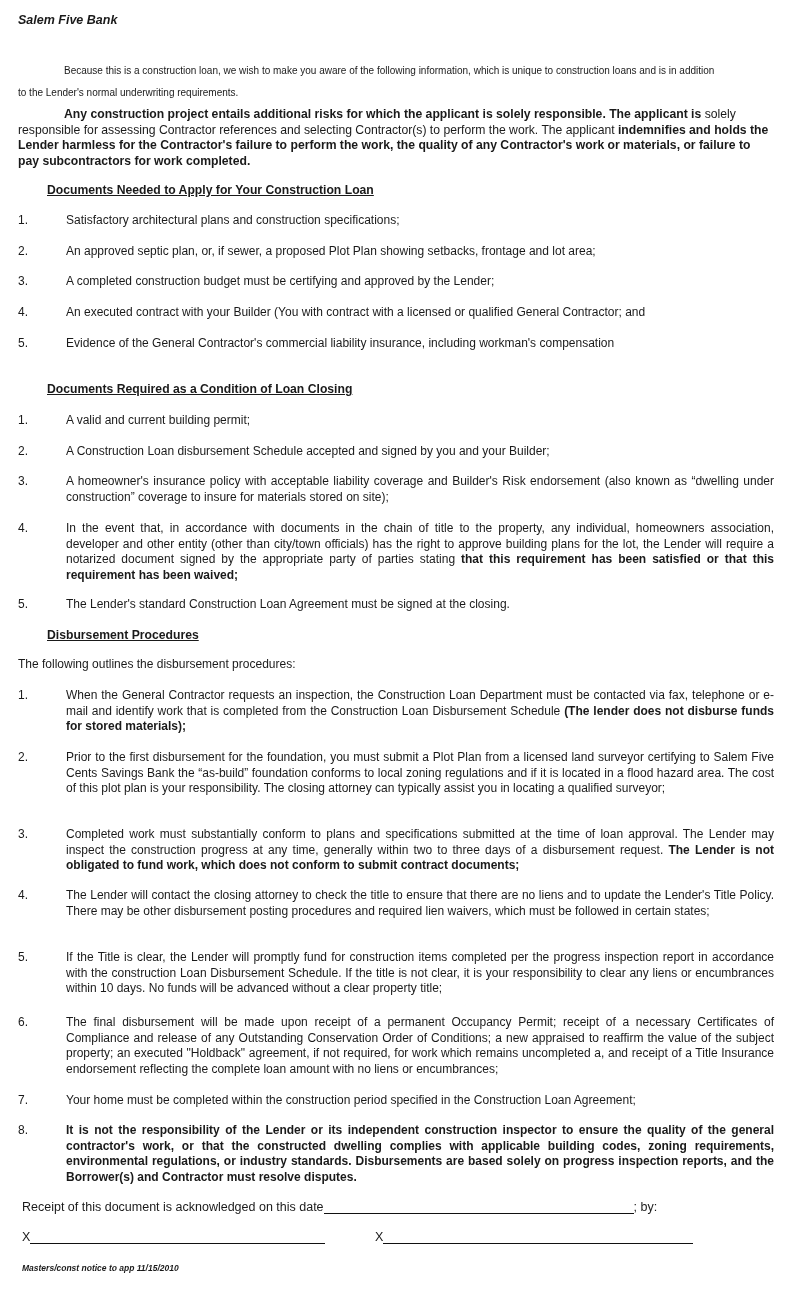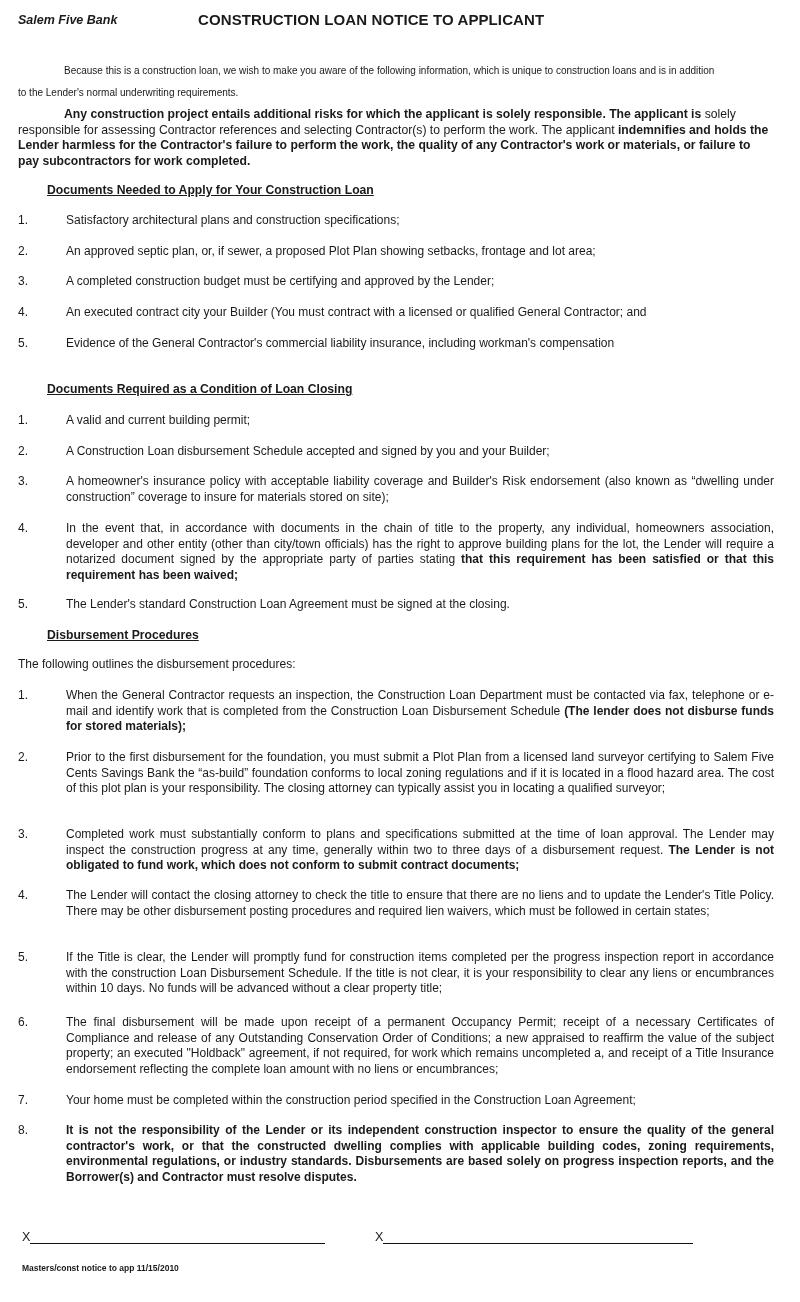--- a/index.html
+++ b/index.html
@@ -18,29 +18,28 @@
   .sec-head { left: 18px; font-size: 12.2px; font-weight: bold; text-decoration: underline; padding-left: 29px; }
   .item { left: 18px; width: 756px; font-size: 12px; line-height: 15.5px; display: flex; }
   .item .num { width: 48px; flex: 0 0 48px; }
   .item .txt { flex: 1; text-align: justify; }
   .item .txt.left { text-align: left; }
   .b { font-weight: bold; }
   .lead { left: 18px; top: 657px; font-size: 12px; }
   .sig-line { border-bottom: 1px solid #111; display: inline-block; }
   .receipt { left: 22px; top: 1199px; font-size: 12.5px; display: flex; align-items: flex-end; }
   .sigrow { top: 1229px; font-size: 12.5px; display: flex; align-items: flex-end; }
-  .footer { left: 22px; top: 1263px; font-size: 8.5px; font-weight: bold; }
+  .footer { left: 22px; top: 1263px; font-size: 8.5px; font-style: italic; font-weight: bold; }
 </style>
 </head>
 <body>
 
 <div class="page">
 
   <div class="abs bank">Salem Five Bank</div>
-  <div class="abs title">CONSTRUCTION LOAN NOTICE TO APPLICANT</div>
 
   <div class="abs intro"><span class="indent"></span><span>Because this is a construction loan, we wish to make you aware of the following information, which is unique to construction loans and is in addition to the Lender's normal underwriting requirements.</span></div>
 
   <div class="abs warn"><span class="indent"></span><span>Any construction project entails additional risks for which the applicant is solely responsible.   The applicant is </span><span style="font-weight:normal">solely responsible for assessing Contractor references and selecting Contractor(s) to perform the work.   The applicant </span><span>indemnifies and holds the Lender harmless for the Contractor's failure to perform the work, the quality of any Contractor's work or materials, or failure to pay subcontractors for work completed.</span></div>
 
   <div class="abs sec-head" style="top:183px">Documents Needed to Apply for Your Construction Loan</div>
 
   <div class="abs item" style="top:213px">
       <span class="num">1.</span>
       <span class="txt left">Satisfactory architectural plans and construction specifications;</span>
@@ -48,21 +47,21 @@
   <div class="abs item" style="top:244px">
       <span class="num">2.</span>
       <span class="txt left">An approved septic plan, or, if sewer, a proposed Plot Plan showing setbacks, frontage and lot area;</span>
     </div>
   <div class="abs item" style="top:274px">
       <span class="num">3.</span>
       <span class="txt left">A completed construction budget must be certifying and approved by the Lender;</span>
     </div>
   <div class="abs item" style="top:305px">
       <span class="num">4.</span>
-      <span class="txt left">An executed contract city your Builder (You must contract with a licensed or qualified General Contractor; and</span>
+      <span class="txt left">An executed contract with your Builder (You with contract with a licensed or qualified General Contractor; and</span>
     </div>
   <div class="abs item" style="top:336px">
       <span class="num">5.</span>
       <span class="txt left">Evidence of the General Contractor's commercial liability insurance, including workman's compensation</span>
     </div>
 
   <div class="abs sec-head" style="top:382px">Documents Required as a Condition of Loan Closing</div>
 
   <div class="abs item" style="top:413px">
       <span class="num">1.</span>
@@ -114,20 +113,25 @@
     </div>
   <div class="abs item" style="top:1093px">
       <span class="num">7.</span>
       <span class="txt left">Your home must be completed within the construction period specified in the Construction Loan Agreement;</span>
     </div>
   <div class="abs item" style="top:1123px">
       <span class="num">8.</span>
       <span class="txt b">It is not the responsibility of the Lender or its independent construction inspector to ensure the quality of the general contractor's work, or that the constructed dwelling complies with applicable building codes, zoning requirements, environmental regulations, or industry standards.  Disbursements are based solely on progress inspection reports, and the Borrower(s) and Contractor must resolve disputes.</span>
     </div>
 
+  <div class="abs receipt">
+    <span>Receipt of this document is acknowledged on this date</span>
+    <span class="sig-line" style="width:310px;height:14px"></span>
+    <span>; by:</span>
+  </div>
 
   <div class="abs sigrow" style="left:22px">
     <span>X</span>
     <span class="sig-line" style="width:295px;height:14px"></span>
   </div>
   <div class="abs sigrow" style="left:375px">
     <span>X</span>
     <span class="sig-line" style="width:310px;height:14px"></span>
   </div>
 

